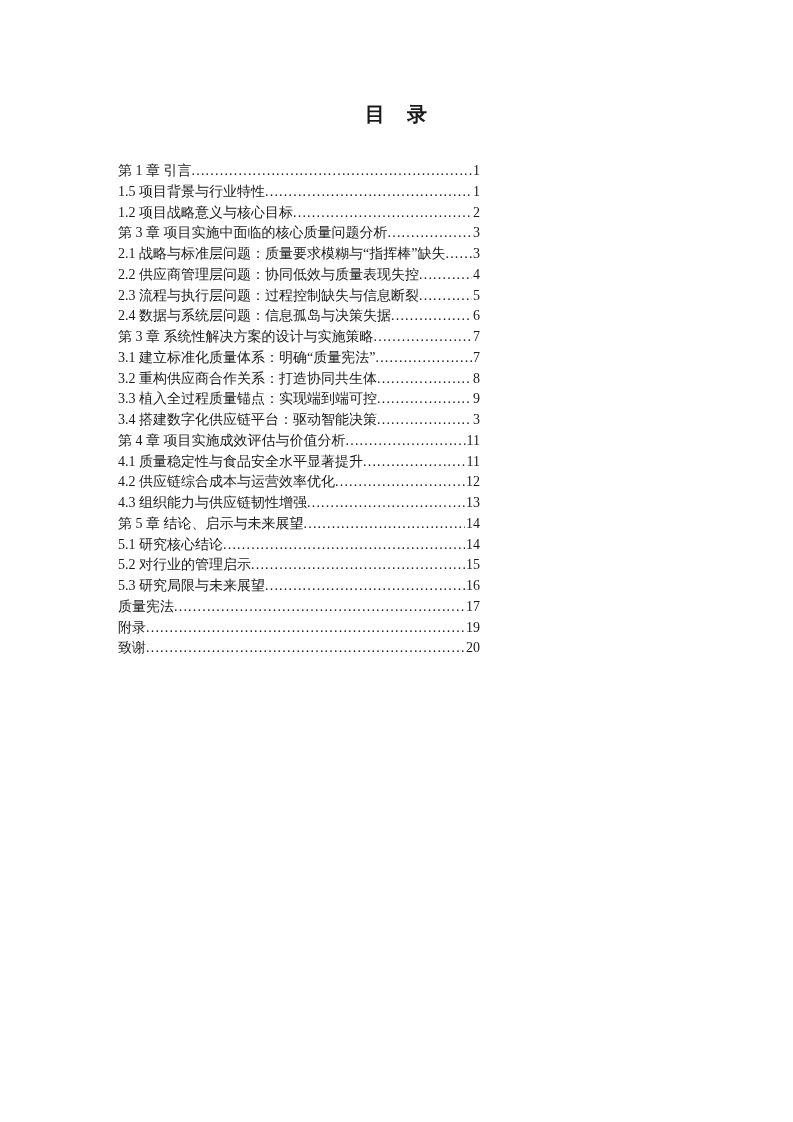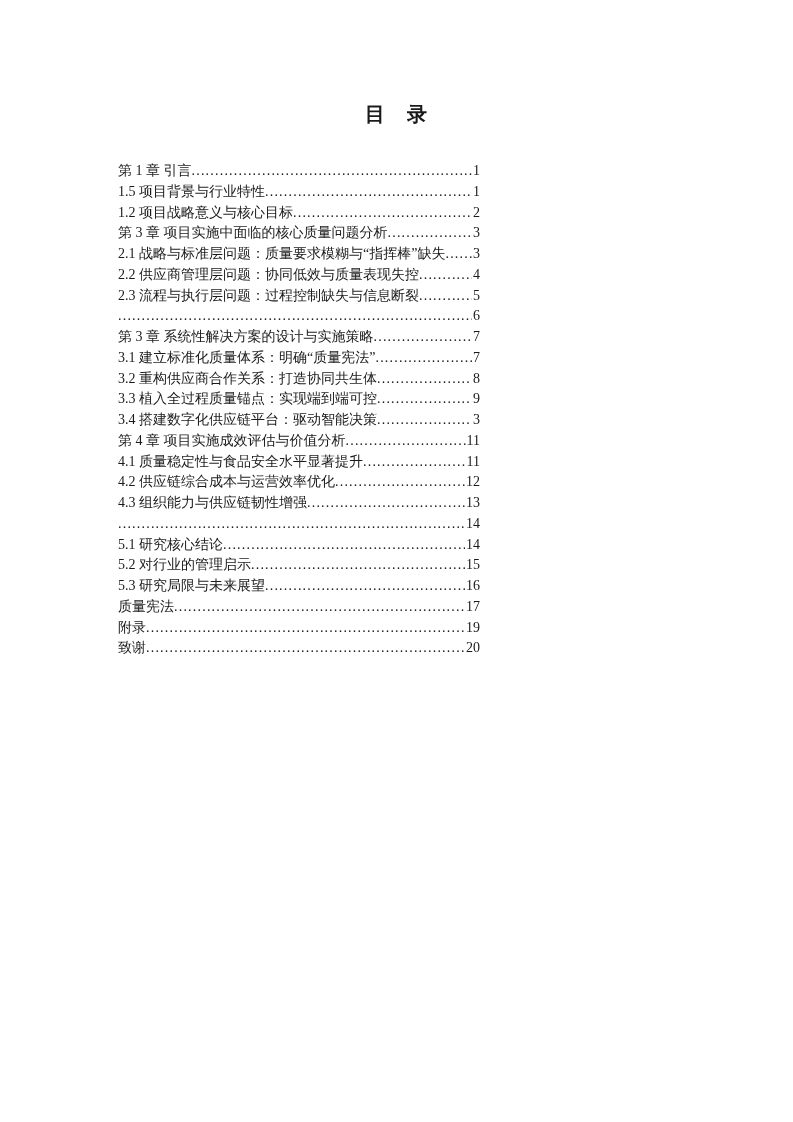--- a/index.html
+++ b/index.html
@@ -96,20 +96,21 @@
     <span class="toc-page">4</span>
   </div>
 
   <div class="toc-row level-section">
     <span class="toc-label">2.3 流程与执行层问题：过程控制缺失与信息断裂</span>
     <span class="toc-leader"></span>
     <span class="toc-page">5</span>
   </div>
 
   <div class="toc-row level-section">
+    <span class="toc-label">2.4 数据与系统层问题：信息孤岛与决策失据</span>
     <span class="toc-leader"></span>
     <span class="toc-page">6</span>
   </div>
 
   <div class="toc-row level-chapter">
     <span class="toc-label">第 3 章 系统性解决方案的设计与实施策略</span>
     <span class="toc-leader"></span>
     <span class="toc-page">7</span>
   </div>
 
@@ -155,20 +156,21 @@
     <span class="toc-page">12</span>
   </div>
 
   <div class="toc-row level-section">
     <span class="toc-label">4.3 组织能力与供应链韧性增强</span>
     <span class="toc-leader"></span>
     <span class="toc-page">13</span>
   </div>
 
   <div class="toc-row level-chapter">
+    <span class="toc-label">第 5 章 结论、启示与未来展望</span>
     <span class="toc-leader"></span>
     <span class="toc-page">14</span>
   </div>
 
   <div class="toc-row level-section">
     <span class="toc-label">5.1 研究核心结论</span>
     <span class="toc-leader"></span>
     <span class="toc-page">14</span>
   </div>
 

